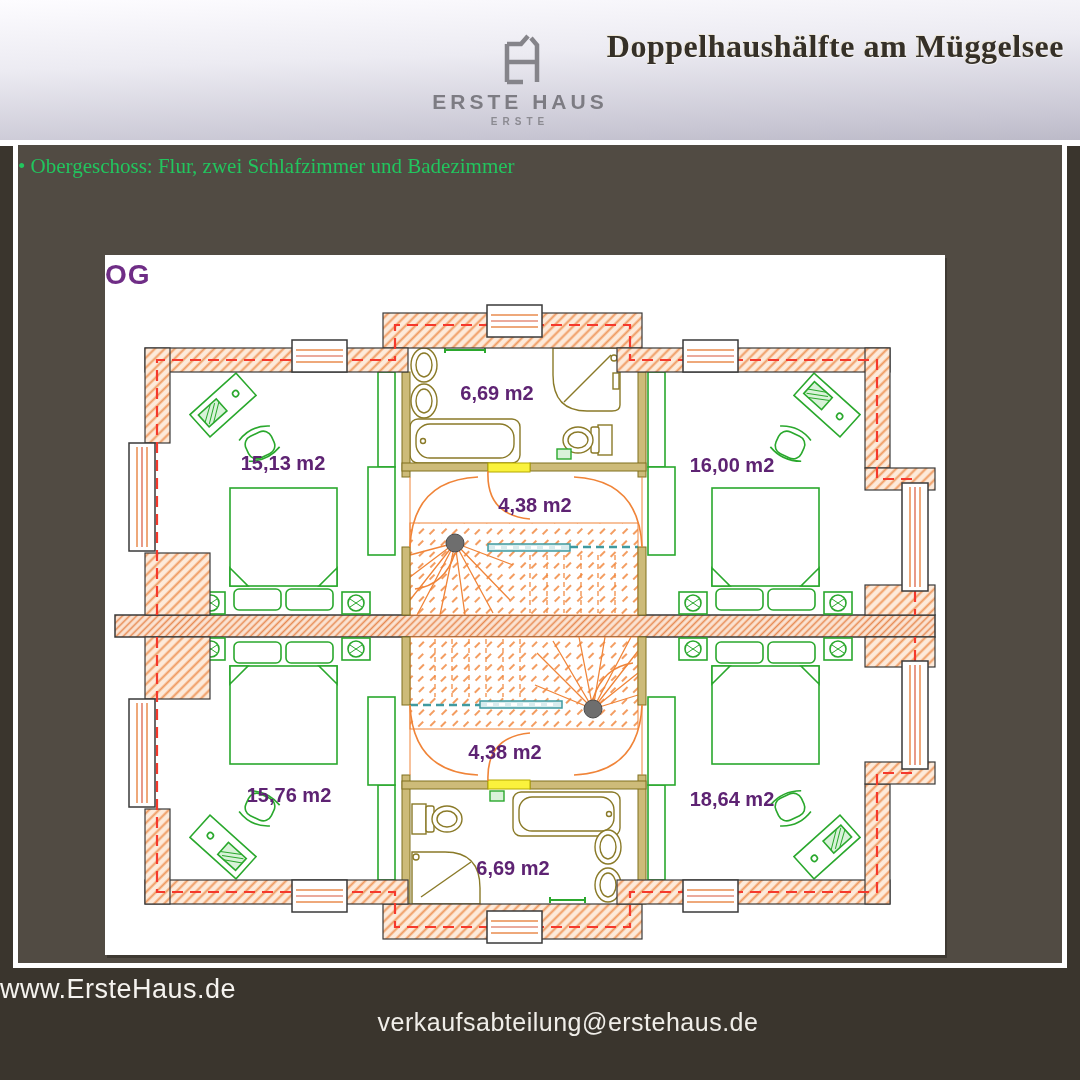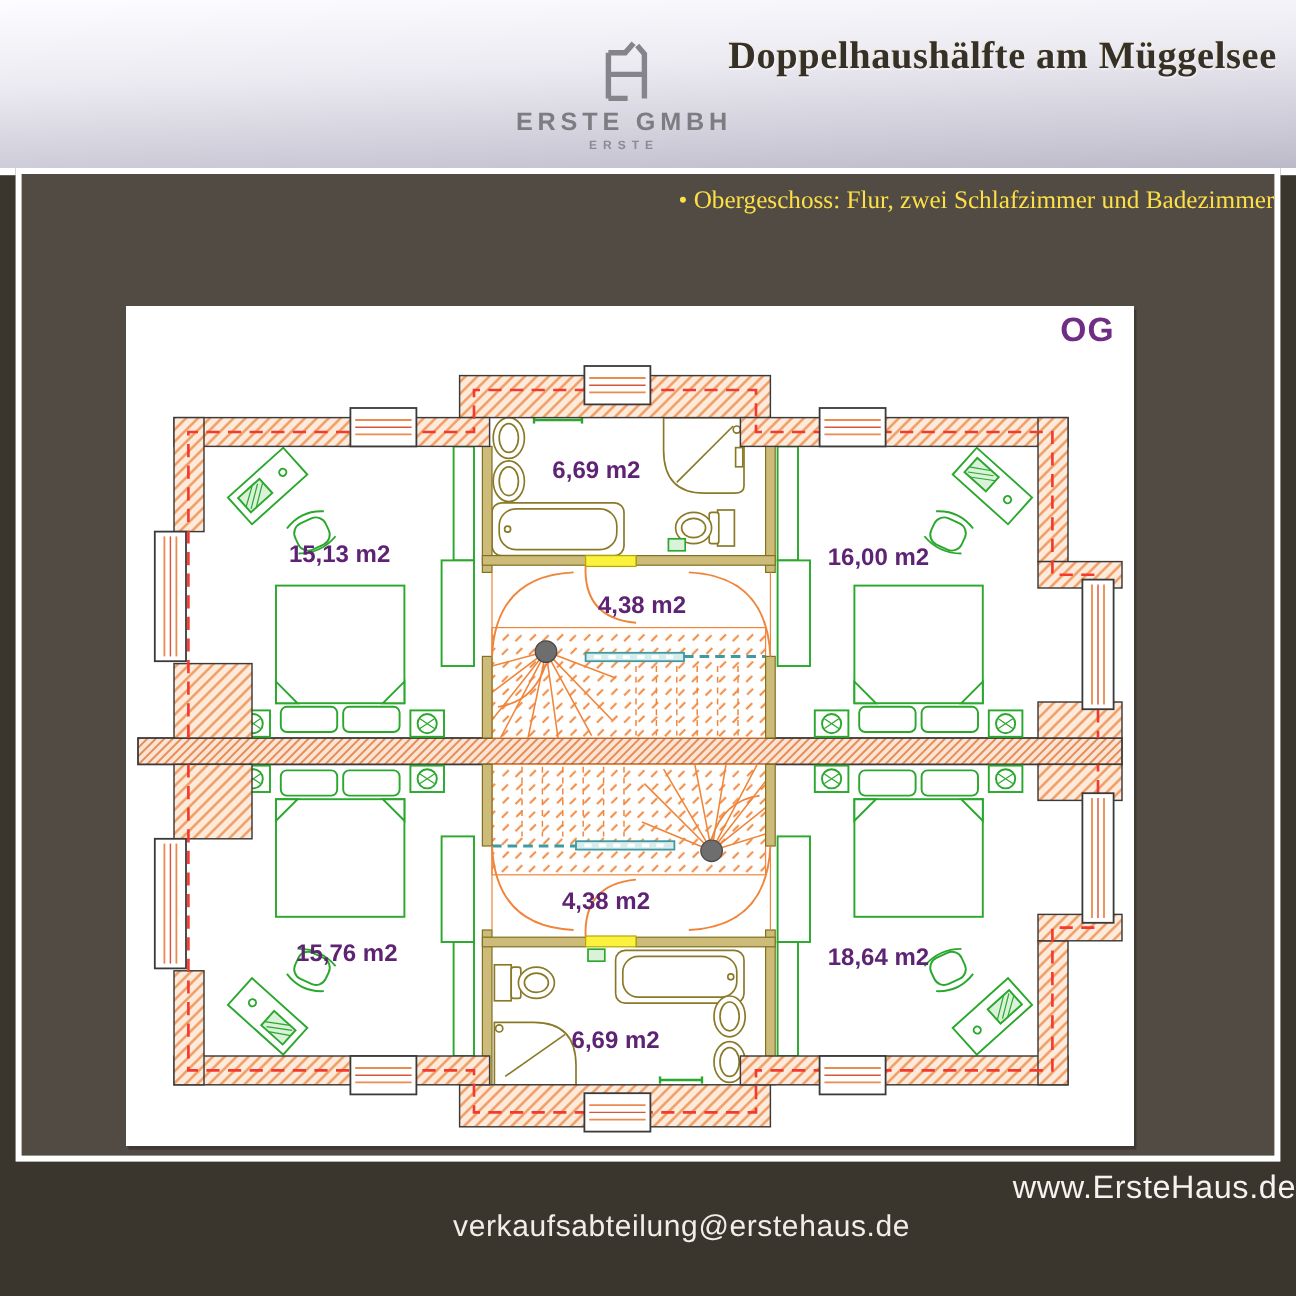--- a/index.html
+++ b/index.html
@@ -17,55 +17,55 @@
   .logo{position:absolute;left:430px;top:30px;width:180px;text-align:center;}
   .logo svg{display:block;margin:0 auto;}
   .logo-name{margin-top:2px;font-size:21px;font-weight:bold;letter-spacing:4px;color:#7d7c83;}
   .logo-suffix{margin-top:2px;font-size:10px;font-weight:bold;letter-spacing:5px;color:#8c8b92;}
 
   
   .frame{position:absolute;left:13px;top:140px;width:1054px;height:828px;
          box-sizing:border-box;border:5px solid #ffffff;background:#514b43;}
   .section-title{margin-top:6px;text-align:center;
          font-family:"Liberation Serif",serif;font-size:42px;color:#ffffff;}
-  .section-bullet{margin-top:9px;text-align:right;
-         font-family:"Liberation Serif",serif;font-size:21px;color:#fde047;}
+  .section-bullet{margin-top:9px;text-align:left;
+         font-family:"Liberation Serif",serif;font-size:21px;color:#22c55e;}
 
   
   .panel{position:absolute;left:105px;top:255px;width:840px;height:700px;
          background:#ffffff;box-shadow:2px 3px 0 rgba(30,26,20,.35);}
   .panel svg{position:absolute;left:0;top:0;}
-  .floor-label{position:absolute;left:0;top:4px;width:824px;text-align:right;
+  .floor-label{position:absolute;left:0;top:4px;width:824px;text-align:left;
          font-size:28px;font-weight:bold;color:#6f2d86;letter-spacing:1px;}
   .room-label{position:absolute;transform:translate(-50%,-50%);white-space:nowrap;
          font-size:20px;font-weight:bold;color:#5e2373;}
 
   
-  .footer-web{position:absolute;left:0;top:974px;width:1080px;text-align:right;
+  .footer-web{position:absolute;left:0;top:974px;width:1080px;text-align:left;
          font-size:27px;color:#f5f3ef;letter-spacing:.5px;}
   .footer-mail{position:absolute;left:0;top:1008px;width:1080px;text-align:center;
          font-size:25px;color:#f0eee9;letter-spacing:.5px;padding-left:28px;}
 </style>
 </head>
 <body>
 
 <div class="canvas">
 
   <div class="header">
     <div class="logo">
       <svg width="56" height="58" viewBox="0 0 54 58">
         <g fill="none" stroke="#85848a" stroke-width="4.5">
           <path d="M14,14 V52"></path>
           <path d="M14,14 H28 L35,6"></path>
           <path d="M38,8 L44,15 V52"></path>
           <path d="M14,32 H44"></path>
           <path d="M14,52 H30"></path>
         </g>
       </svg>
-      <div class="logo-name">ERSTE GMBH</div>
+      <div class="logo-name">ERSTE HAUS</div>
       <div class="logo-suffix">ERSTE</div>
     </div>
     <div class="main-title">Doppelhaushälfte am Müggelsee</div>
   </div>
 
   <div class="frame">
     <div class="section-bullet">• Obergeschoss: Flur, zwei Schlafzimmer und Badezimmer</div>
   </div>
 
   <div class="panel">

